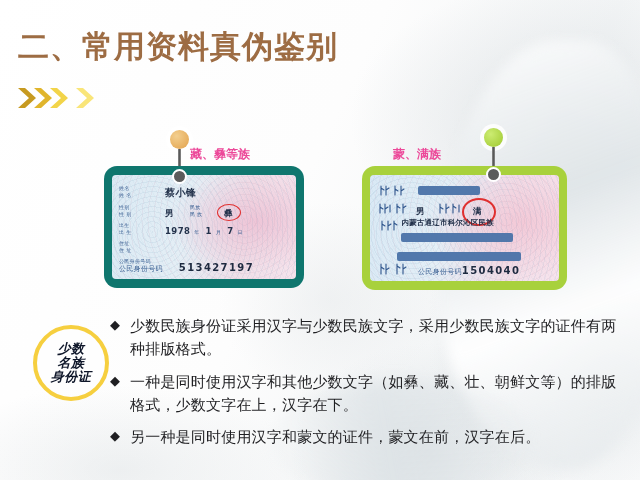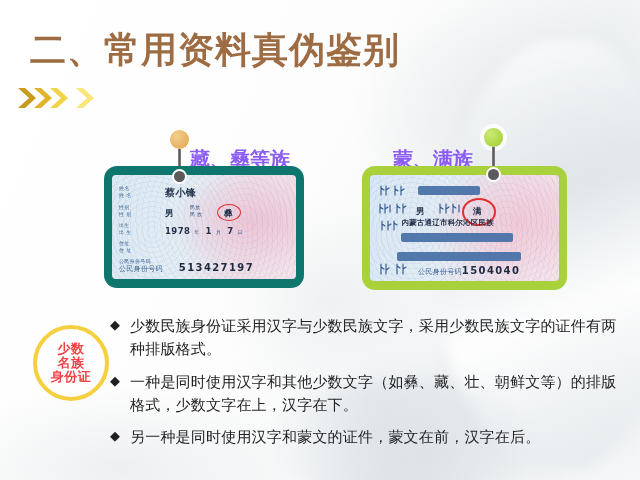--- a/index.html
+++ b/index.html
@@ -21,22 +21,22 @@
   #bg-streak-a{position:absolute;right:-30px;top:40px;width:230px;height:430px;z-index:0;
     background:linear-gradient(160deg, rgba(255,255,255,.9) 0%, rgba(222,228,231,.75) 38%, rgba(255,255,255,.92) 62%, rgba(214,221,225,.5) 100%);
     border-radius:55% 40% 48% 60%/60% 50% 55% 45%;filter:blur(6px);}
   #bg-streak-b{position:absolute;left:270px;top:380px;width:260px;height:120px;z-index:0;
     background:linear-gradient(80deg, rgba(255,255,255,0) 0%, rgba(216,223,227,.6) 45%, rgba(255,255,255,0) 100%);
     border-radius:50%;filter:blur(7px);}
 
   #slide{position:absolute;inset:0;z-index:2;}
 
   
-  #page-title{position:absolute;left:30px;top:26px;
-    font-size:36px;font-weight:bold;color:#9d6c43;letter-spacing:1px;
+  #page-title{position:absolute;left:18px;top:26px;
+    font-size:31px;font-weight:bold;color:#9d6c43;letter-spacing:1px;
     text-shadow:0 1px 0 rgba(255,255,255,.6);white-space:nowrap;}
 
   
   #chevron-group{position:absolute;left:16px;top:86px;width:86px;height:24px;}
   .chev{position:absolute;top:0;}
 
   
   #subtitle-box{position:absolute;left:98px;top:80px;
     border:1px solid #e6decd;background:#ffffff;
     padding:5px 16px 7px 12px;white-space:nowrap;box-sizing:border-box;}
@@ -45,21 +45,21 @@
 
   
   .pin{position:absolute;width:26px;}
   .pin .head{width:19px;height:19px;border-radius:50%;margin:0 auto;
     box-shadow:0 0 0 4px rgba(255,255,255,.85);}
   .pin .stem{width:3px;height:22px;margin:0 auto;background:linear-gradient(90deg,#8d8d8d,#595959,#8d8d8d);}
   .pin .foot{width:11px;height:11px;border-radius:50%;margin:-2px auto 0;border:2px solid #fff;}
   .pin .glow{position:absolute;left:50%;bottom:-4px;transform:translateX(-50%);
     width:22px;height:22px;border-radius:50%;opacity:.55;}
 
-  .card-label{position:absolute;font-size:20px;font-weight:bold;color:#8b5cf6;white-space:nowrap;}
+  .card-label{position:absolute;font-size:12px;font-weight:bold;color:#ec4899;white-space:nowrap;}
 
   
   .card-frame{position:absolute;border-radius:13px;box-sizing:border-box;}
   #card-frame-left{left:104px;top:166px;width:200px;height:122px;background:#0f766e;padding:9px 8px;}
   #card-frame-right{left:362px;top:166px;width:205px;height:124px;background:#a8d13c;padding:9px 8px;}
   .card-face{width:100%;height:100%;border-radius:4px;position:relative;overflow:hidden;
     box-sizing:border-box;}
   #card-face-left{background:
       radial-gradient(ellipse 120px 70px at 78% 45%, rgba(238,196,214,.95), rgba(238,196,214,0) 72%),
       linear-gradient(100deg,#dbeaf4 0%,#e4eef5 40%,#f0dfe8 70%,#f6e3ec 100%);}
@@ -78,21 +78,21 @@
   .field-val{font-size:8.5px;font-weight:bold;color:#23324b;letter-spacing:.4px;line-height:1;}
   .addr-line{font-size:7.5px;font-weight:bold;color:#23324b;letter-spacing:.2px;line-height:1.25;}
   .idnum{font-size:10px;font-weight:bold;color:#1e2a40;letter-spacing:1.4px;line-height:1;}
   .redact{background:#4a72a8;border-radius:2px;height:7px;display:inline-block;opacity:.95;}
   .red-circle{position:absolute;border:1.6px solid #e03030;border-radius:50%;}
 
   
   #badge{position:absolute;left:33px;top:325px;width:68px;height:68px;border-radius:50%;
     border:4px solid #f6cf3f;background:rgba(255,255,255,.35);
     display:flex;flex-direction:column;align-items:center;justify-content:center;}
-  #badge span{font-size:13px;font-weight:bold;color:#ef4444;line-height:1.08;letter-spacing:.5px;}
+  #badge span{font-size:13px;font-weight:bold;color:#0f172a;line-height:1.08;letter-spacing:.5px;font-style:italic;}
 
   
   #bullet-list{position:absolute;left:110px;top:315px;width:515px;}
   .bullet{display:flex;align-items:flex-start;margin-bottom:9px;}
   .bullet .dia{flex:0 0 auto;width:13px;margin-right:7px;font-size:13px;color:#1f1f22;line-height:1.55;}
   .bullet .btext{font-size:15px;color:#1f1f22;line-height:1.55;letter-spacing:.2px;}
 </style>
 </head>
 <body>
 

